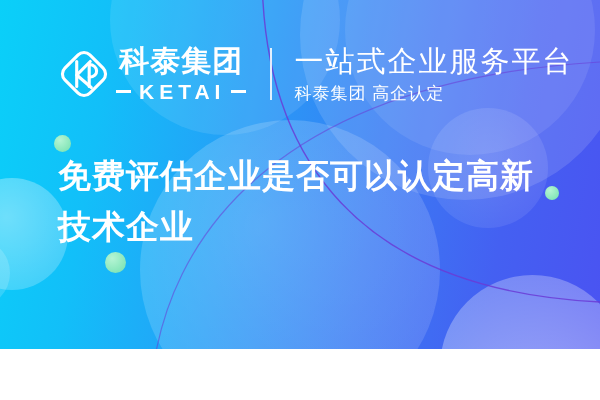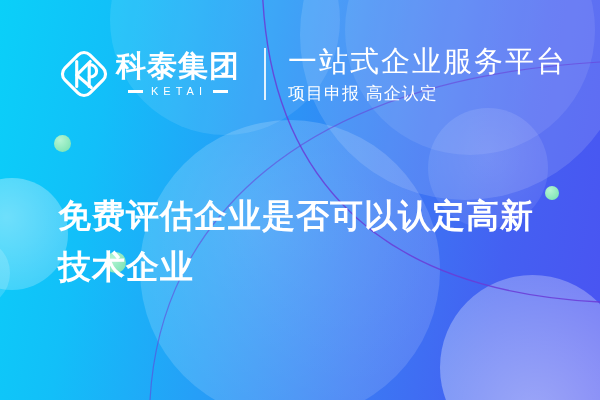--- a/index.html
+++ b/index.html
@@ -3,21 +3,21 @@
 <meta charset="utf-8">
 <style>
   html, body {
     margin: 0;
     padding: 0;
     background: #ffffff;
   }
   #banner {
     position: relative;
     width: 600px;
-    height: 400px;
+    height: 349px;
     overflow: hidden;
     font-family: "Liberation Sans", "DejaVu Sans", sans-serif;
     background: linear-gradient(100deg, #0ad0f9 0%, #12bff9 18%, #269ef7 40%, #3a7cf4 62%, #4460f2 82%, #4a53f2 100%);
   }
   
   .deco { position: absolute; border-radius: 50%; pointer-events: none; }
 
   .blob-tl {
     left: 110px; top: -95px;
     width: 230px; height: 230px;
@@ -99,22 +99,22 @@
     width: 100%;
     justify-content: center;
   }
   .logo-dash {
     display: block;
     width: 15px;
     height: 3px;
     background: #ffffff;
   }
   .logo-en {
-    font-size: 11px;
-    font-weight: normal;
+    font-size: 21px;
+    font-weight: bold;
     color: #ffffff;
     letter-spacing: 5px;
     margin: 0 6px 0 8px;
     line-height: 1;
     white-space: nowrap;
   }
 
   .divider {
     width: 2px;
     height: 52px;
@@ -143,21 +143,20 @@
   
   .headline {
     position: absolute;
     left: 58px; top: 150px;
     width: 500px;
     font-size: 33px;
     font-weight: bold;
     color: #ffffff;
     line-height: 1.55;
     letter-spacing: 1px;
-    margin-top: 40px;
   }
 </style>
 </head>
 <body>
 
 <div id="banner">
 
   <div class="deco blob-tl"></div>
   <div class="deco blob-right-big"></div>
   <div class="deco blob-right-inner"></div>
@@ -194,19 +193,19 @@
           <span class="logo-en">KETAI</span>
           <span class="logo-dash"></span>
         </div>
       </div>
     </div>
 
     <div class="divider"></div>
 
     <div class="tagline">
       <div class="tagline-main">一站式企业服务平台</div>
-      <div class="tagline-sub">项目申报 高企认定</div>
+      <div class="tagline-sub">科泰集团 高企认定</div>
     </div>
   </div>
 
   <div class="headline">免费评估企业是否可以认定高新技术企业</div>
 
 </div>
 
 </body></html>

